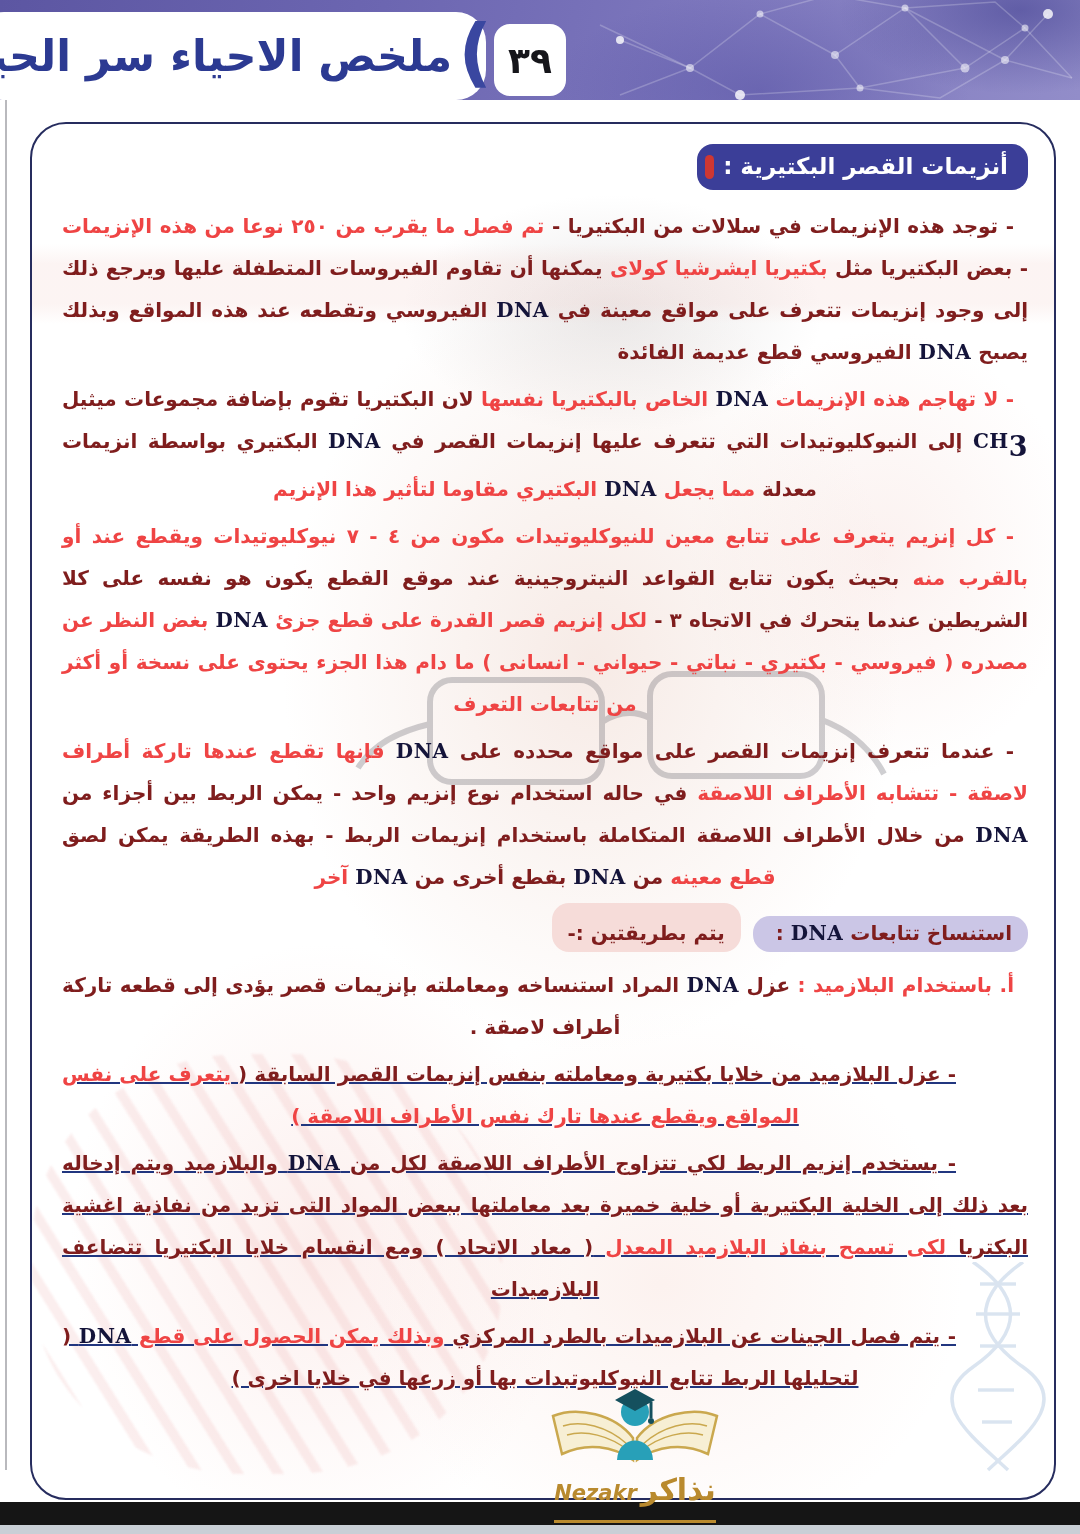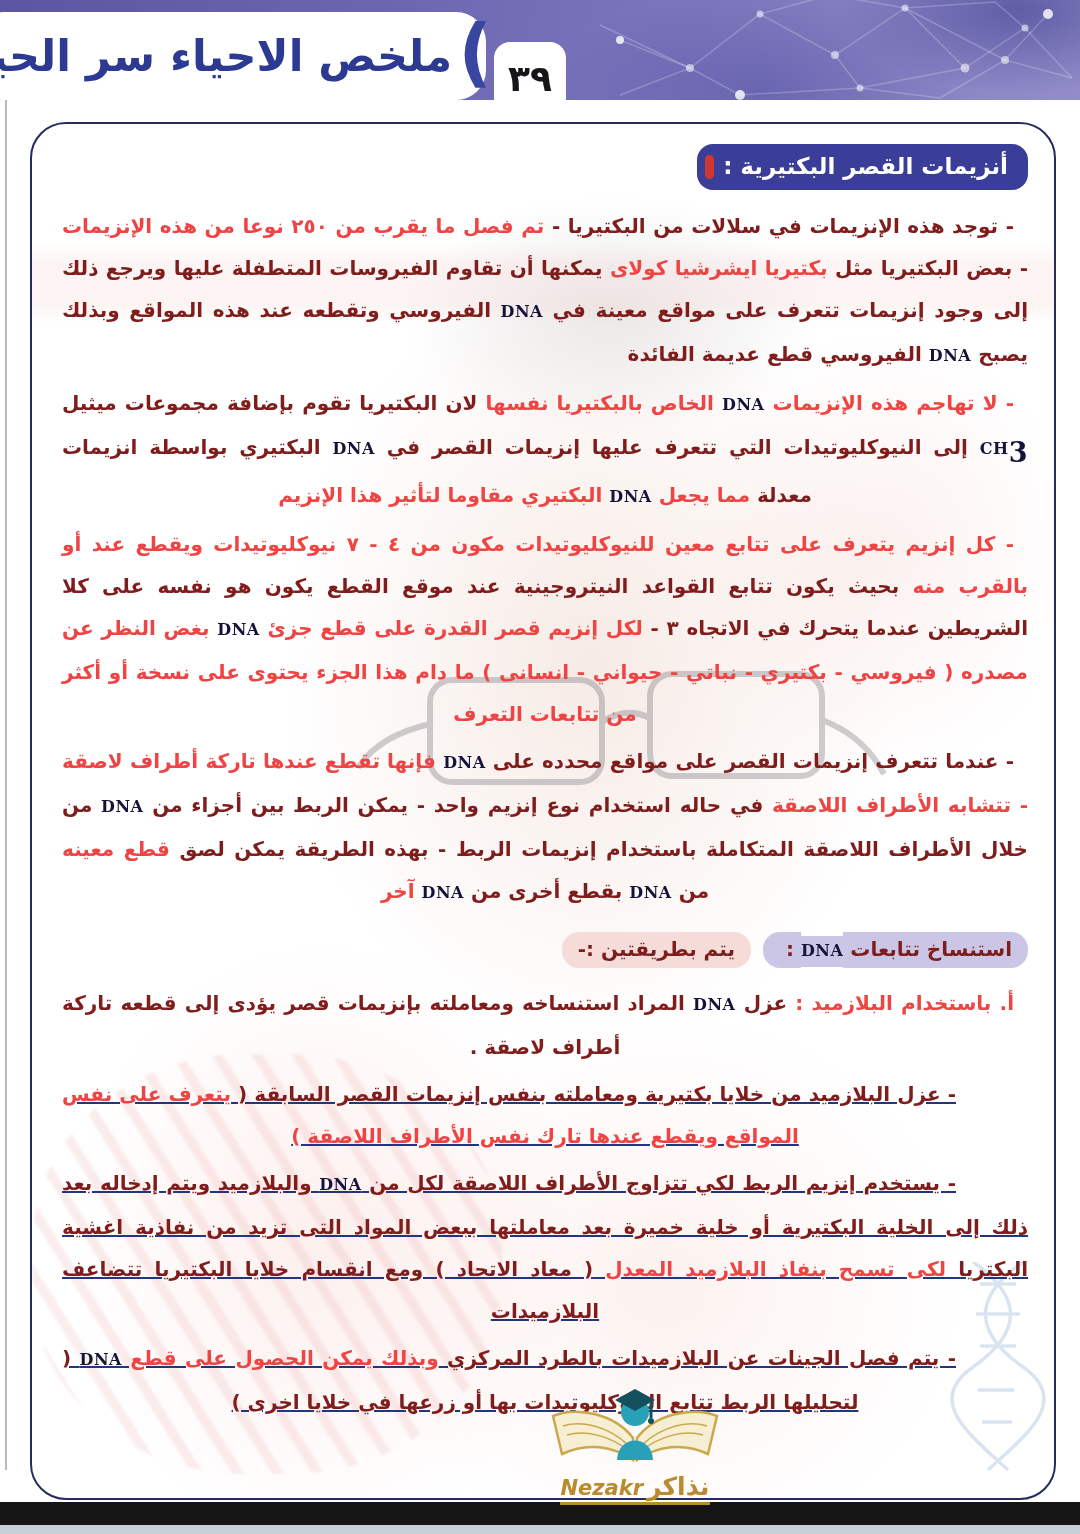--- a/index.html
+++ b/index.html
@@ -24,21 +24,21 @@
   .paren{
     direction:ltr;font-size:74px;line-height:80px;color:#3a47a0;font-weight:bold;
     margin-right:-6px;transform:translateY(-4px);
   }
   .banner-title{
     font-size:43px;font-weight:bold;color:#2c3a92;white-space:nowrap;
     text-shadow:0 0 2px #ffffff,0 0 6px #ffffff;letter-spacing:-1px;
     padding-right:6px;
   }
   .num-tab{
-    position:absolute;left:494px;top:42px;width:72px;height:72px;z-index:3;
+    position:absolute;left:494px;top:24px;width:72px;height:72px;z-index:3;
     background:#ffffff;border-radius:16px;display:flex;align-items:center;justify-content:center;
     font-size:36px;font-weight:bold;color:#15151a;
   }
   
   .page-corner{
     position:absolute;left:5px;top:16px;width:30px;height:1452px;z-index:1;
     border-left:2px solid #b9b9bd;border-top:2px solid #c6c6ca;border-top-left-radius:22px;
   }
   
   .content-box{
@@ -79,39 +79,39 @@
     text-align:justify;margin:5px 0;
   }
   .para.cl{text-align-last:center;}
   .ind0{text-indent:14px;}
   .ind2{text-indent:72px;text-decoration:underline;}
   .sec{margin:14px 0 10px 0;text-indent:0;}
   .seg.b{color:#7f1d1d;}
   .seg.r{color:#ef4444;}
   .seg.en{
     font-family:"DejaVu Serif","Liberation Serif",serif;font-weight:600;
-    color:#14143a;font-size:16px;letter-spacing:.5px;
+    color:#14143a;font-size:20px;letter-spacing:.5px;
   }
   .seg.ch3{font-size:27px;vertical-align:-8px;}
   .seg.lav{background:#cbc6e6;padding-top:5px;padding-bottom:7px;}
   .seg.lav-s{border-radius:0 17px 17px 0;padding-right:16px;margin-top:8px;}
   .seg.lav-e{border-radius:17px 0 0 17px;padding-left:16px;}
   .seg.pink{
-    background:#f6dcd9;border-radius:17px;padding:5px 16px 7px;margin-inline-start:12px;
+    background:#f6dcd9;border-radius:17px;padding:18px 16px 7px;margin-inline-start:12px;
   }
   
   .watermark{
     position:absolute;left:533px;top:1378px;width:204px;z-index:30;text-align:center;direction:ltr;
   }
   .wm-text{
     display:inline-flex;align-items:baseline;gap:4px;border-bottom:3px solid #b98a2e;
-    padding-bottom:1px;margin-top:-6px;
+    padding-bottom:13px;margin-top:-6px;
   }
   .wm-latin{font-size:21px;font-weight:bold;font-style:italic;color:#b98a2e;}
-  .wm-arabic{font-size:25px;font-weight:bold;color:#b98a2e;}
+  .wm-arabic{font-size:30px;font-weight:bold;color:#b98a2e;}
   
   .black-bar{position:absolute;left:0;top:1502px;width:1080px;height:23px;background:#151515;}
   .gray-bar{position:absolute;left:0;top:1525px;width:1080px;height:9px;background:#c9cfd6;}
 </style>
 </head>
 <body>
 
 <div class="banner">
   <svg width="1080" height="100" viewBox="0 0 1080 100">
     <g stroke="rgba(255,255,255,0.22)" stroke-width="1.5" fill="none">

